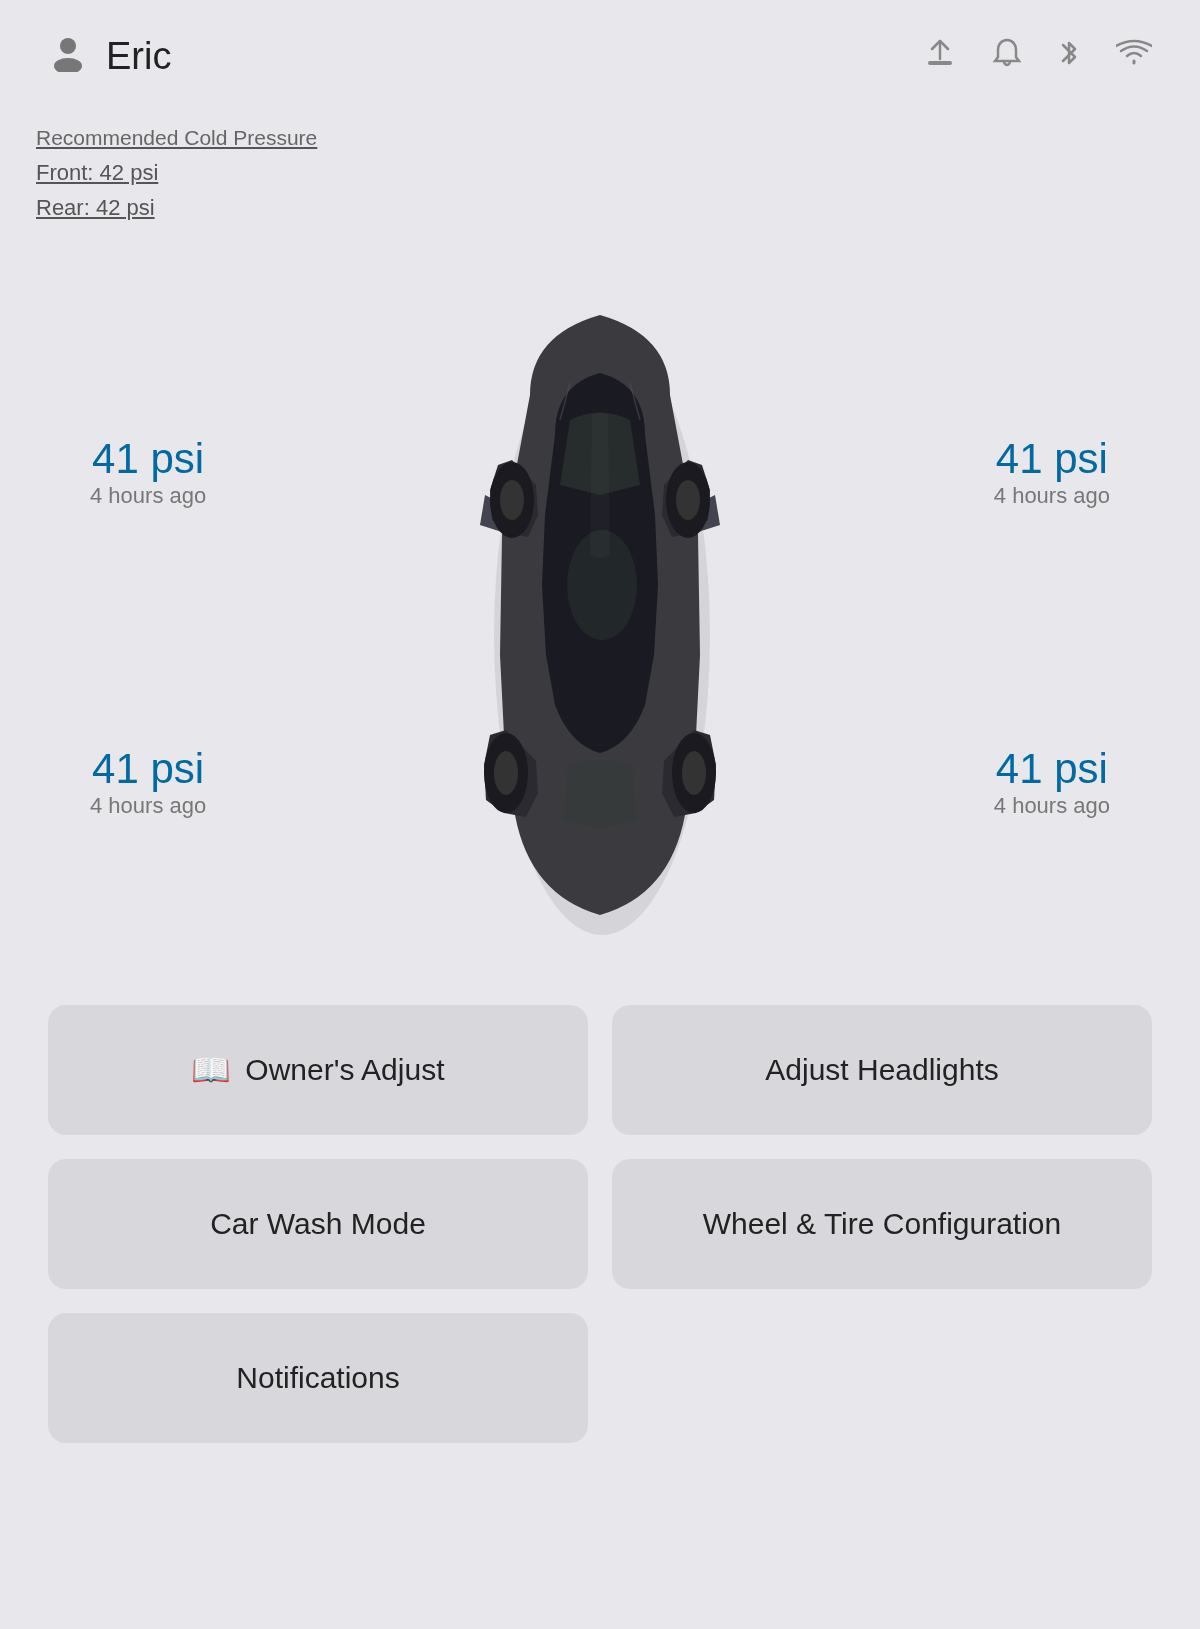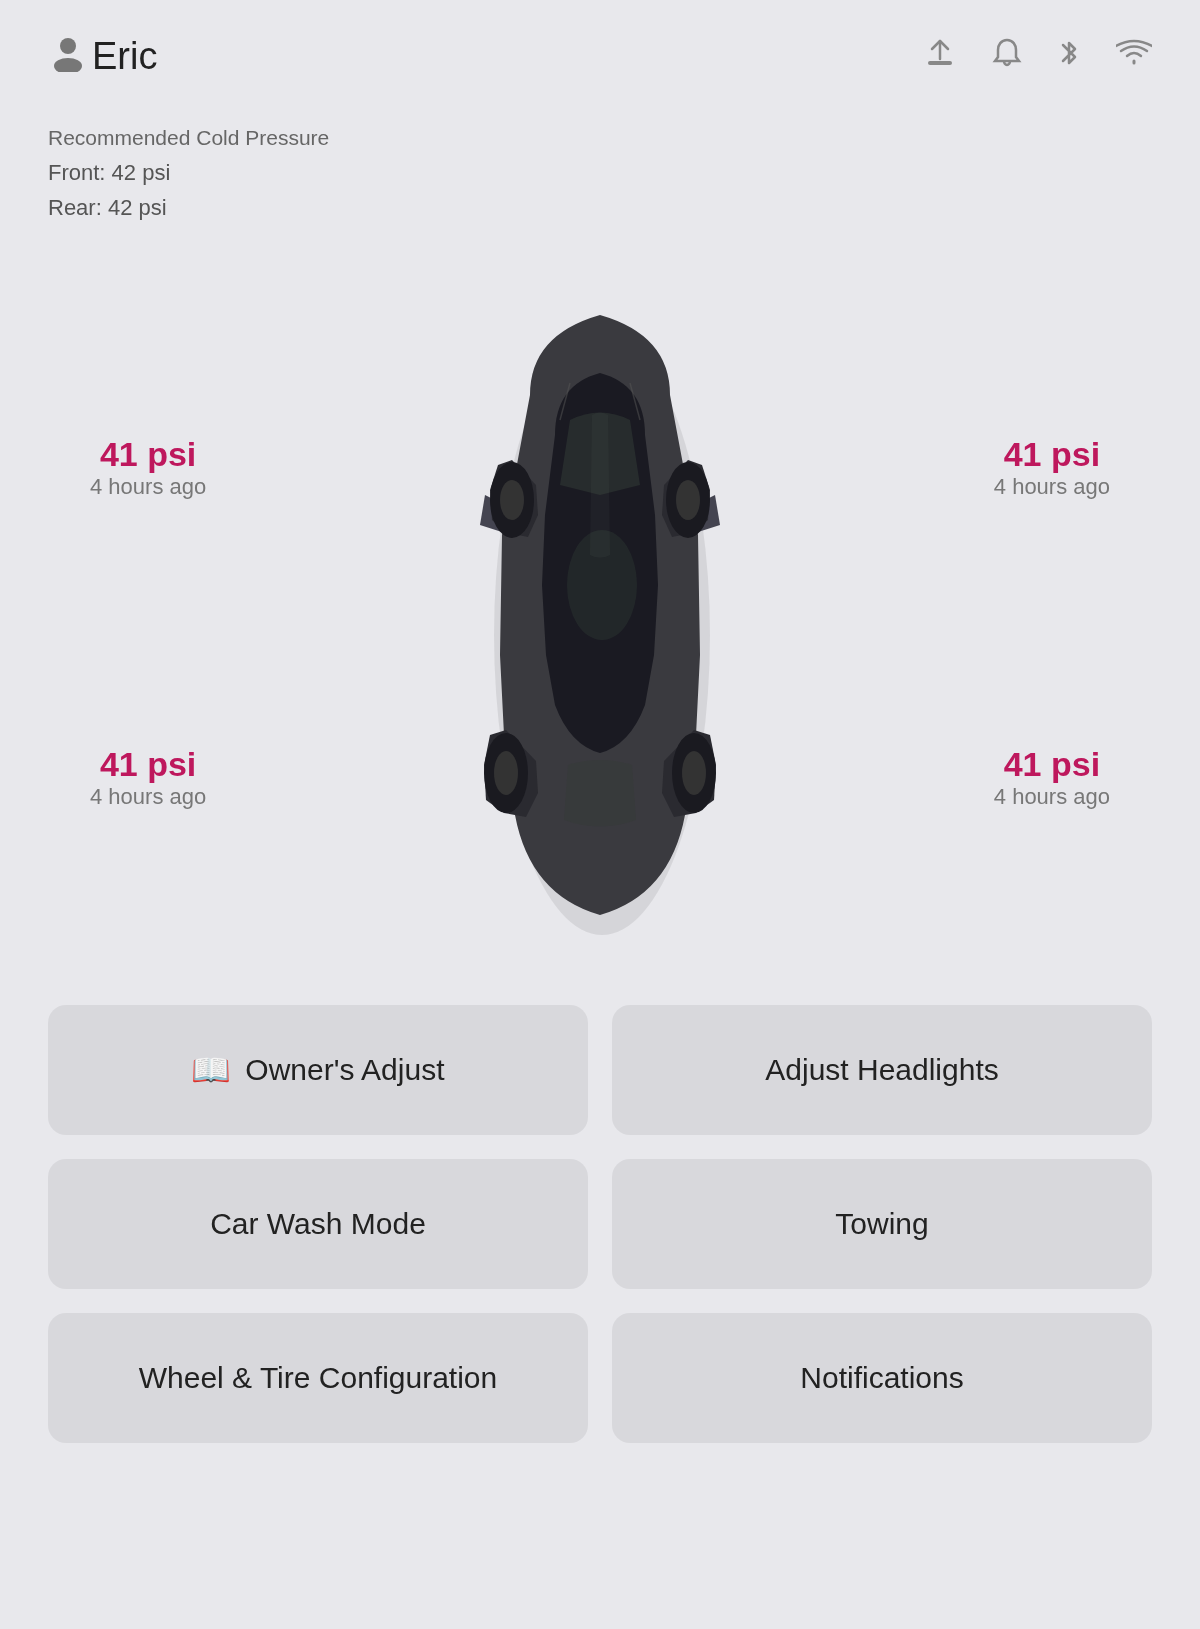--- a/index.html
+++ b/index.html
@@ -17,21 +17,21 @@
     .header {
       display: flex;
       align-items: center;
       justify-content: space-between;
       padding: 32px 48px 20px 48px;
     }
 
     .header-left {
       display: flex;
       align-items: center;
-      gap: 4px;
+      gap: 18px;
     }
 
     .user-icon {
       font-size: 36px;
       color: #555;
     }
 
     .user-name {
       font-size: 38px;
       font-weight: 500;
@@ -44,24 +44,25 @@
       gap: 36px;
     }
 
     .header-icon {
       font-size: 30px;
       color: #888;
     }
 
     
     .pressure-info {
-      padding: 20px 48px;
+      padding: 20px 36px;
       color: #555;
       font-size: 22px;
       line-height: 1.6;
+      text-decoration: underline;
     }
 
     .pressure-info .label {
       font-size: 21px;
       color: #666;
     }
 
     
     .car-diagram {
       position: relative;
@@ -73,23 +74,23 @@
       margin-top: 10px;
     }
 
     
     .tire-label {
       position: absolute;
       text-align: center;
     }
 
     .tire-psi {
-      font-size: 34px;
-      font-weight: 700;
-      color: #be185d;
+      font-size: 42px;
+      font-weight: 400;
+      color: #0369a1;
     }
 
     .tire-time {
       font-size: 22px;
       color: #777;
     }
 
     .front-left {
       left: 90px;
       top: 180px;
@@ -276,23 +277,20 @@
   </button>
 
   <button class="action-button">
     <span>Adjust Headlights</span>
   </button>
 
   <button class="action-button">
     <span>Car Wash Mode</span>
   </button>
 
-  <button class="action-button">
-    <span>Towing</span>
-  </button>
 
   <button class="action-button">
     <span>Wheel &amp; Tire Configuration</span>
   </button>
 
   <button class="action-button">
     <span>Notifications</span>
   </button>
 
 </div>

